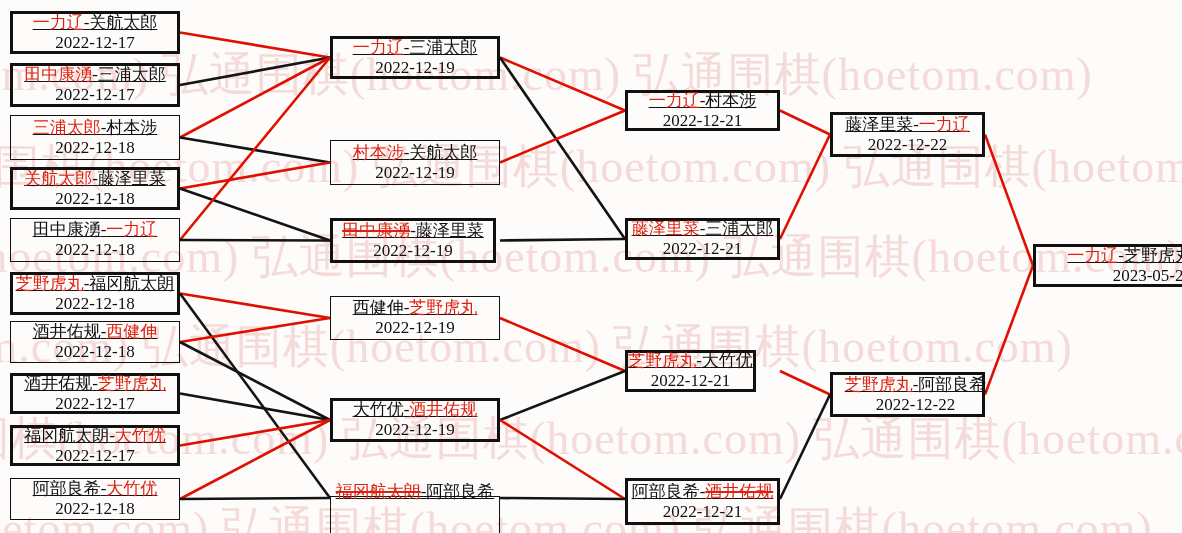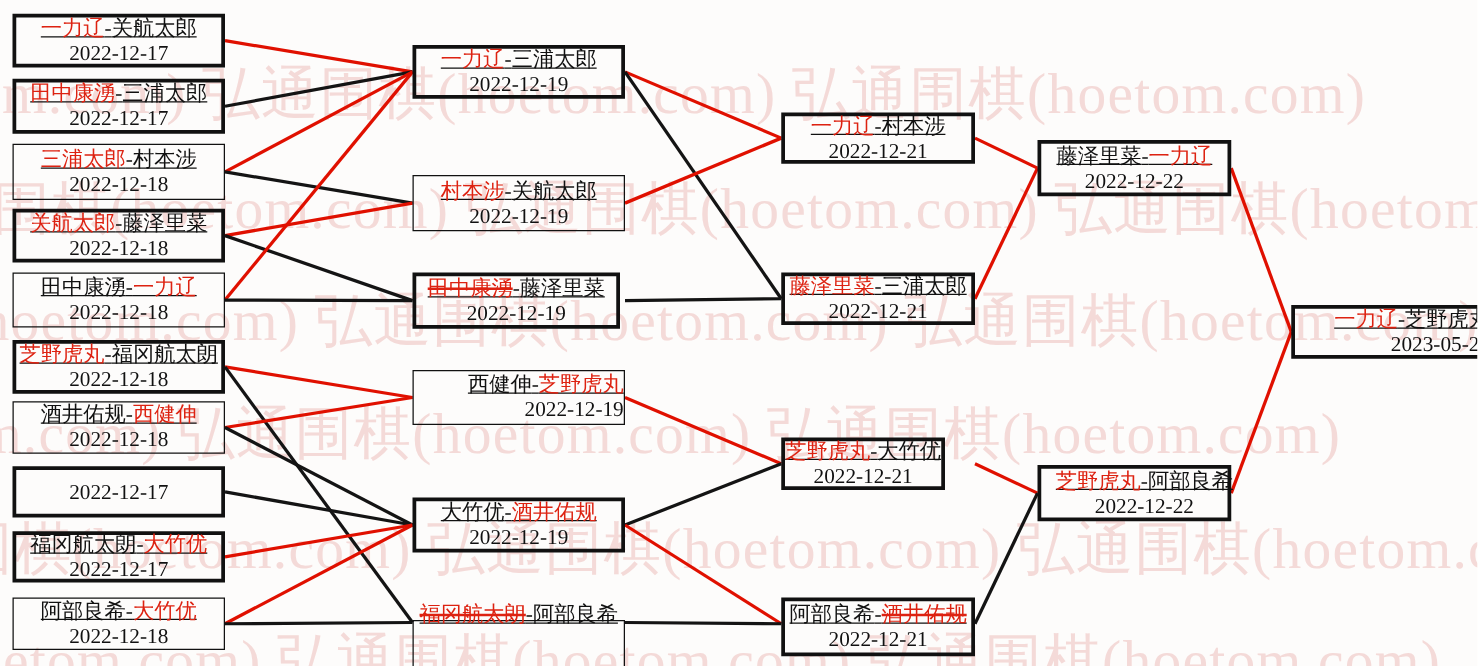--- a/index.html
+++ b/index.html
@@ -90,20 +90,21 @@
       </div>
       <div class="match" style="left: 10px; top: 272px; width: 170px; height: 43px; border-color: rgb(17, 17, 17);">
         <div class="names"><span class="redname" style="color: rgb(221, 34, 17);">芝野虎丸</span><span>-</span><span>福冈航太朗</span></div>
         <div class="date">2022-12-18</div>
       </div>
       <div class="match thin" style="left: 10px; top: 321px; width: 170px; height: 42px; border-color: rgb(17, 17, 17);">
         <div class="names"><span>酒井佑规</span><span>-</span><span class="redname" style="color: rgb(221, 34, 17);">西健伸</span></div>
         <div class="date">2022-12-18</div>
       </div>
       <div class="match" style="left: 10px; top: 373px; width: 170px; height: 41px; border-color: rgb(17, 17, 17);">
+        <div class="names"><span>酒井佑规</span><span>-</span><span class="redname" style="color: rgb(221, 34, 17);">芝野虎丸</span></div>
         <div class="date">2022-12-17</div>
       </div>
       <div class="match" style="left: 10px; top: 425px; width: 170px; height: 41px; border-color: rgb(17, 17, 17);">
         <div class="names"><span>福冈航太朗</span><span>-</span><span class="redname" style="color: rgb(221, 34, 17);">大竹优</span></div>
         <div class="date">2022-12-17</div>
       </div>
       <div class="match thin" style="left: 10px; top: 478px; width: 170px; height: 42px; border-color: rgb(17, 17, 17);">
         <div class="names"><span>阿部良希</span><span>-</span><span class="redname" style="color: rgb(221, 34, 17);">大竹优</span></div>
         <div class="date">2022-12-18</div>
       </div>
@@ -112,21 +113,21 @@
         <div class="date">2022-12-19</div>
       </div>
       <div class="match thin" style="left: 330px; top: 140px; width: 170px; height: 45px; border-color: rgb(17, 17, 17);">
         <div class="names"><span class="redname" style="color: rgb(221, 34, 17);">村本涉</span><span>-</span><span>关航太郎</span></div>
         <div class="date">2022-12-19</div>
       </div>
       <div class="match" style="left: 330px; top: 218px; width: 166px; height: 45px; border-color: rgb(17, 17, 17);">
         <div class="names"><span class="redname strike" style="color: rgb(221, 34, 17);">田中康湧</span><span>-</span><span>藤泽里菜</span></div>
         <div class="date">2022-12-19</div>
       </div>
-      <div class="match thin" style="left: 330px; top: 296px; width: 170px; height: 44px; border-color: rgb(17, 17, 17); align-items: flex-end;">
+      <div class="match thin" style="left: 330px; top: 296px; width: 170px; height: 44px; border-color: rgb(17, 17, 17);">
         <div class="names"><span>西健伸</span><span>-</span><span class="redname" style="color: rgb(221, 34, 17);">芝野虎丸</span></div>
         <div class="date">2022-12-19</div>
       </div>
       <div class="match" style="left: 330px; top: 398px; width: 170px; height: 44px; border-color: rgb(17, 17, 17);">
         <div class="names"><span>大竹优</span><span>-</span><span class="redname" style="color: rgb(221, 34, 17);">酒井佑规</span></div>
         <div class="date">2022-12-19</div>
       </div>
       <div class="match thin" style="left: 330px; top: 496px; width: 170px; height: 56px; border-color: rgb(17, 17, 17); gap: 44px;">
         <div class="names"><span class="redname strike" style="color: rgb(221, 34, 17);">福冈航太朗</span><span>-</span><span>阿部良希</span></div>
         <div class="date">2022-12-19</div>

